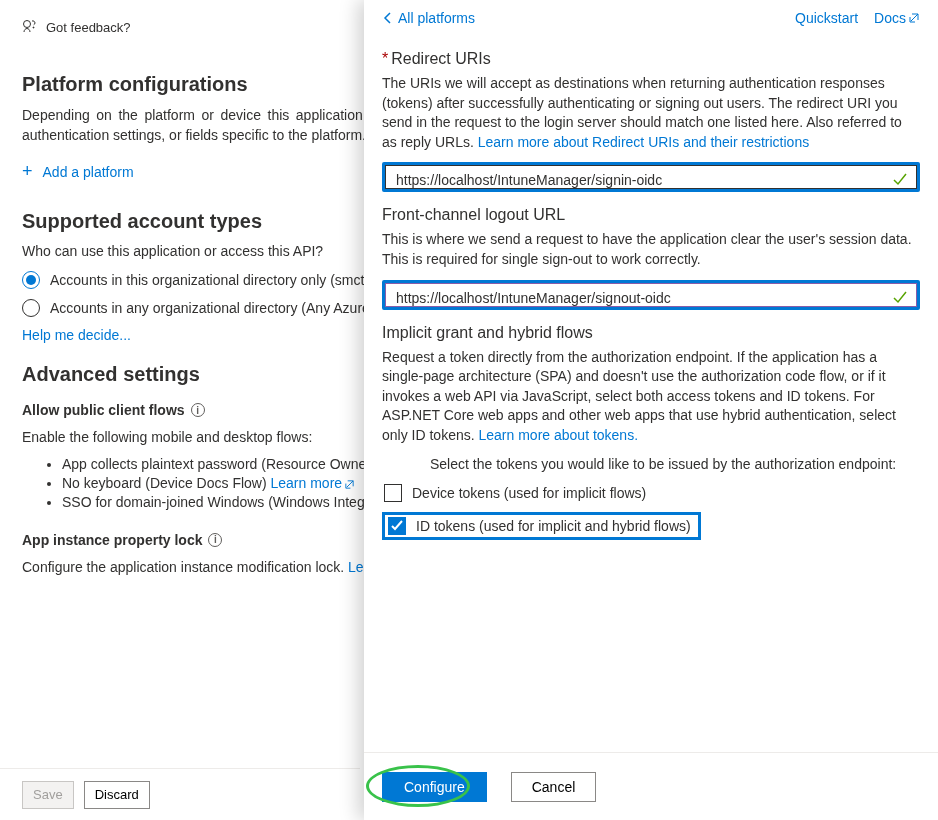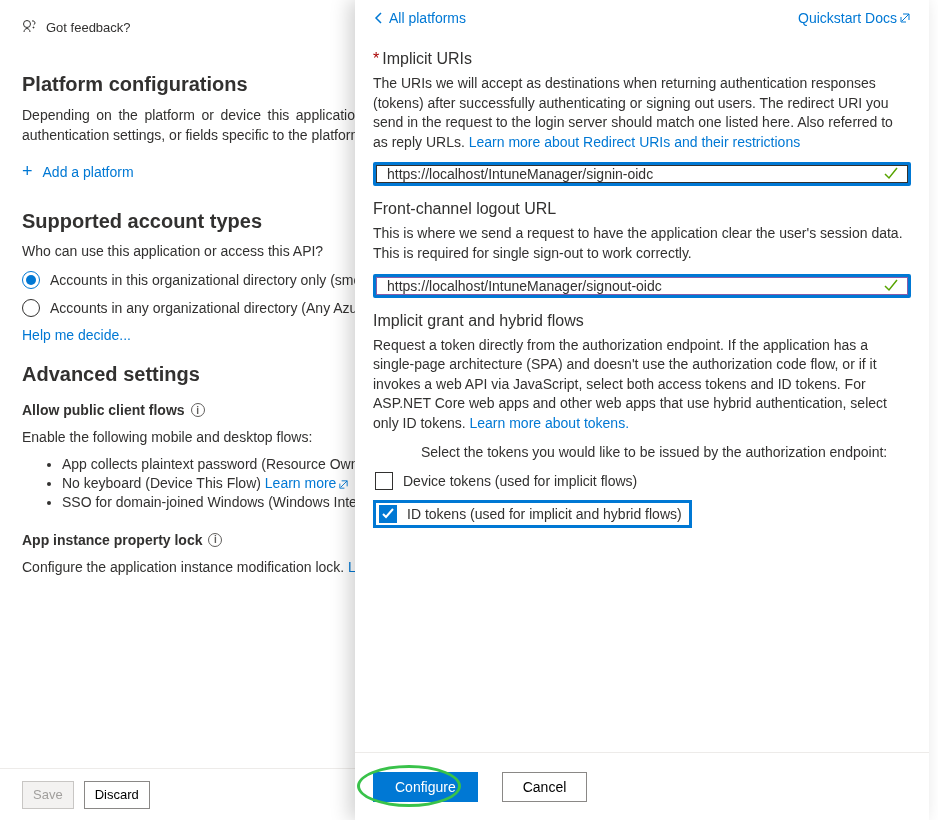--- a/index.html
+++ b/index.html
@@ -41,35 +41,35 @@
     .lm-ext svg { width:11px; height:11px; margin-left:2px; vertical-align:middle;}
     .bottom-bar {
       position:absolute; left:0; bottom:0; width: 360px; height: 52px;
       border-top:1px solid #edebe9; display:flex; align-items:center; padding-left:22px; gap:10px;
       background:#fff;
     }
     .btn-sm { height:28px; padding: 0 10px; background:#fff; border:1px solid #8a8886; font-size:13px; cursor:pointer;}
     .btn-sm.dis { border-color:#c8c6c4; color:#a19f9d; background:#f3f2f1;}
     
     .blade {
-      position: absolute; top:0; right:9px; width: 574px; height: 820px;
+      position: absolute; top:0; right:0; width: 574px; height: 820px;
       background:#fff;
       box-shadow: -6px 0 18px rgba(0,0,0,.18);
       display:flex; flex-direction:column;
     }
     .blade-top { display:flex; justify-content:space-between; padding: 10px 18px 8px; font-size:14px;}
     .blade-top-left { display:flex; align-items:center; color:#0078d4; gap:4px;}
     .blade-top-left svg { width:12px; height:12px;}
-    .blade-top-right { display:flex; gap:4px; }
+    .blade-top-right { display:flex; gap:16px; }
     .blade-body { padding: 2px 18px; flex:1; overflow:hidden;}
     .h3 { font-size:16px; font-weight:400; margin: 14px 0 6px;}
     .star { color:#a80000; margin-right:3px;}
     .desc { font-size:14px; color:#323130; line-height:1.4; margin-bottom:10px;}
     .frame-blue { border: 3px solid #0078d4; border-radius:2px; padding:0; margin-bottom:6px;}
-    .inp-row { display:flex; align-items:flex-end; border:1px solid #323130; height:18px; background:#fff;}
+    .inp-row { display:flex; align-items:flex-end; border:1px solid #323130; height:24px; background:#fff;}
     .inp-row.purple { border-color:#8a5ca8;}
     .inp-row .val { flex:1; padding: 0 10px; font-size:14px; color:#323130;}
     .inp-row svg { width:16px; height:16px; margin-right:8px;}
     .select-msg { font-size:14px; margin-bottom:12px;margin-left:48px;}
     .cb-row { display:flex; align-items:center; gap:10px; margin-bottom:10px; padding-left:2px; font-size:14px;}
     .cb { width:18px; height:18px; border:1px solid #323130; display:flex; align-items:center; justify-content:center; background:#fff;}
     .cb.checked { background:#0078d4; border-color:#0078d4;}
     .cb.checked svg { width:14px; height:14px; }
     .frame-sm { display:inline-flex; border:3px solid #0078d4; padding:2px 5px 2px 1px; align-items:center;}
     .blade-actions{
@@ -123,21 +123,21 @@
 
   <div class="section-h">Advanced settings</div>
   <div class="adv-sub">
     <span>Allow public client flows</span>
     <span class="info-circ">i</span>
   </div>
   <div class="para" style="margin-bottom:8px;">Enable the following mobile and desktop flows:</div>
   <ul class="flows">
     <li><span>App collects plaintext password (Resource Owner Password Credential Flow) </span></li>
     <li>
-      <span>No keyboard (Device This Flow) </span><a class="lm-ext"><span>Learn more</span><svg viewBox="0 0 12 12" fill="none" stroke="#0078d4">
+      <span>No keyboard (Device Docs Flow) </span><a class="lm-ext"><span>Learn more</span><svg viewBox="0 0 12 12" fill="none" stroke="#0078d4">
             <path d="M4 2h6v6M10 2L3 9"></path>
             <path d="M2 5v5h5"></path>
           </svg></a>
     </li>
     <li><span>SSO for domain-joined Windows (Windows Integrated Auth Flow) </span></li>
   </ul>
 
   <div class="adv-sub" style="margin-top:22px;">
     <span>App instance property lock</span>
     <span class="info-circ">i</span>
@@ -165,21 +165,21 @@
       <a>
         <span>Docs</span><svg class="ext-icon" viewBox="0 0 12 12" fill="none" stroke="#0078d4">
             <path d="M4 2h6v6M10 2L3 9"></path>
             <path d="M2 5v5h5"></path>
           </svg>
       </a>
     </div>
   </div>
 
   <div class="blade-body">
-    <div class="h3"><span class="star">*</span><span>Implicit URIs</span></div>
+    <div class="h3"><span class="star">*</span><span>Redirect URIs</span></div>
     <div class="desc">
       <span>The URIs we will accept as destinations when returning authentication responses (tokens) after successfully authenticating or signing out users. The redirect URI you send in the request to the login server should match one listed here. Also referred to as reply URLs. </span><a>Learn more about Redirect URIs and their restrictions</a>
     </div>
     <div class="frame-blue">
       <div class="inp-row">
         <span class="val">https://localhost/IntuneManager/signin-oidc</span>
         <svg viewBox="0 0 16 16" fill="none" stroke="#57a300" stroke-width="1.5">
             <path d="M2 8l4 4 8-10"></path>
           </svg>
       </div>

